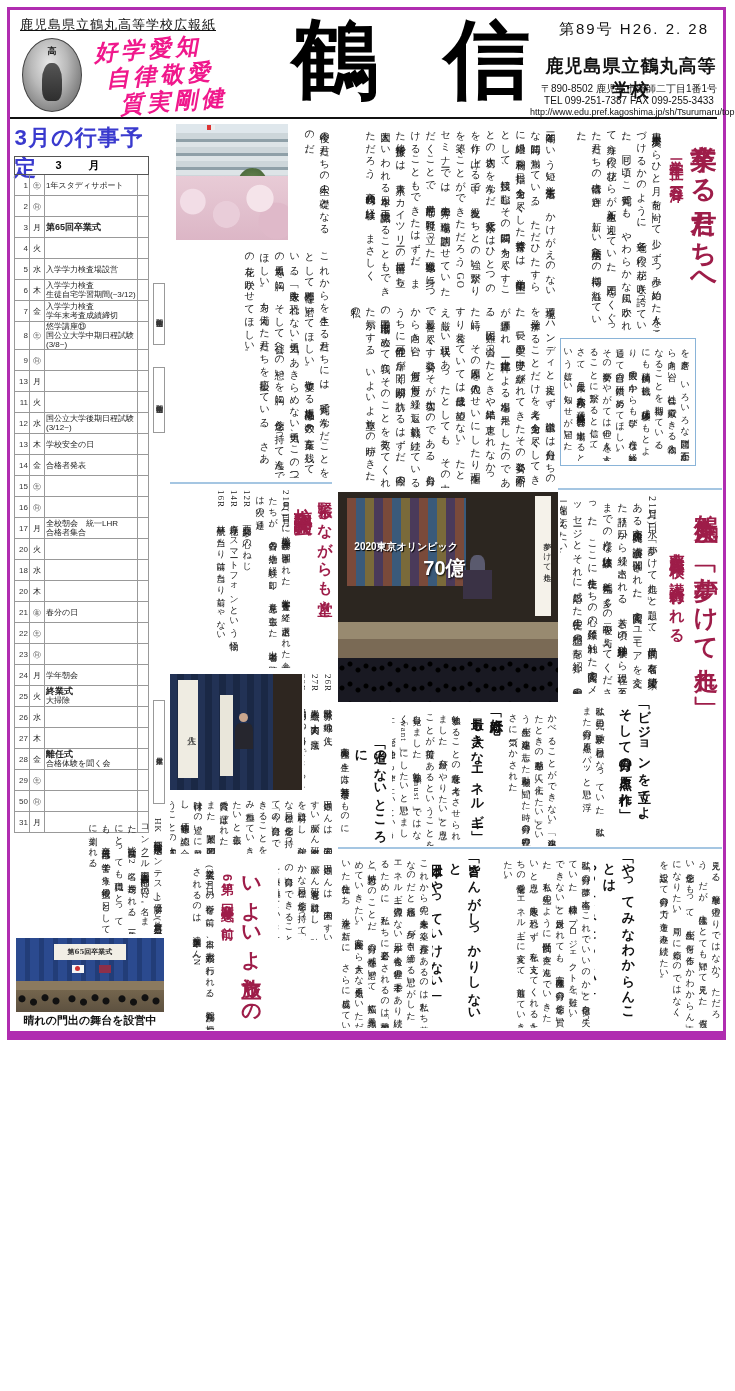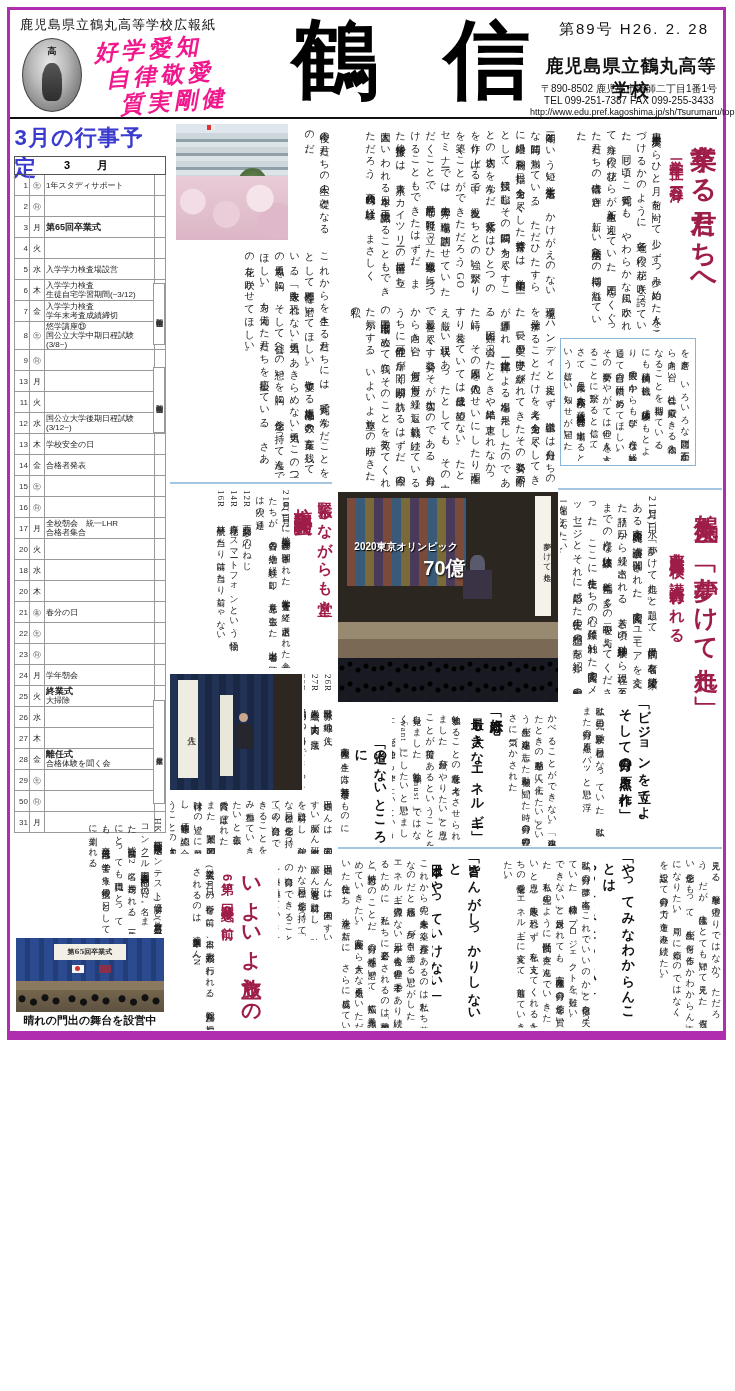--- a/index.html
+++ b/index.html
@@ -3,42 +3,42 @@
 <meta charset="utf-8">
 <style>
   html,body{margin:0;padding:0;background:#ffffff;}
   .canvas{position:relative;width:735px;height:1391px;background:#fff;overflow:hidden;
           font-family:"Liberation Serif","DejaVu Serif",serif;}
   
   .frame{position:absolute;left:7px;top:7px;width:713px;height:1021px;
          border:3px solid #b02db0;border-bottom-width:9px;}
   
   .header{position:absolute;left:10px;top:10px;width:707px;height:107px;border-bottom:2px solid #111;background:#fff;}
-  .pub-label{position:absolute;left:10px;top:6px;font-size:13px;color:#111;font-family:"Liberation Sans",sans-serif;letter-spacing:1px;}
+  .pub-label{position:absolute;left:10px;top:6px;font-size:13px;color:#111;font-family:"Liberation Sans",sans-serif;letter-spacing:1px;text-decoration:underline;}
   .emblem{position:absolute;left:12px;top:28px;width:58px;height:72px;border-radius:50%;
           background:radial-gradient(ellipse at 45% 35%, #e8e8e8 0%, #b9b9b9 40%, #6f6f6f 85%, #4a4a4a 100%);
           border:1px solid #444;}
   .emblem .crest{position:absolute;left:50%;top:6px;transform:translateX(-50%);
           font-size:9px;color:#222;font-weight:bold;font-family:"Liberation Sans",sans-serif;}
   .emblem .wing{position:absolute;left:50%;top:24px;transform:translateX(-50%);width:20px;height:38px;
           background:linear-gradient(#555,#2e2e2e);border-radius:45% 45% 30% 30%;}
   .motto{position:absolute;color:#f0188c;font-weight:bold;font-style:italic;font-size:23px;letter-spacing:4px;
          font-family:"Liberation Serif",serif;transform:rotate(-4deg);white-space:nowrap;}
   .paper-title{position:absolute;left:248px;top:0;width:290px;text-align:right;
          font-size:86px;font-weight:bold;color:#000;letter-spacing:18px;line-height:98px;
          font-family:"DejaVu Serif",serif;}
   .hd-issue{position:absolute;left:538px;top:10px;width:172px;text-align:center;font-size:15px;color:#111;letter-spacing:2px;font-family:"Liberation Sans",sans-serif;}
   .hd-school{position:absolute;left:528px;top:44px;width:186px;text-align:center;font-size:18px;font-weight:bold;color:#111;letter-spacing:1px;font-family:"Liberation Sans",sans-serif;}
   .hd-addr{position:absolute;left:524px;top:72px;width:190px;text-align:center;font-size:10px;color:#111;font-family:"Liberation Sans",sans-serif;}
   .hd-tel{position:absolute;left:524px;top:85px;width:190px;text-align:center;font-size:10px;color:#111;font-family:"Liberation Sans",sans-serif;}
   .hd-url{position:absolute;left:520px;top:97px;width:196px;text-align:center;font-size:9px;color:#111;font-family:"Liberation Sans",sans-serif;text-decoration:none;}
   
   .cal-title{position:absolute;left:14px;top:123px;width:152px;font-size:22px;font-weight:bold;color:#3a3ace;
              font-family:Liberation Mono, monospace;letter-spacing:1px;}
-  .cal{position:absolute;left:14px;top:156px;width:152px;border-collapse:collapse;
+  .cal{position:absolute;left:14px;top:156px;width:135px;border-collapse:collapse;
        font-family:"Liberation Sans",sans-serif;}
   .cal th{border:1px solid #555;font-size:11px;font-weight:bold;height:15px;letter-spacing:8px;}
   .cal td{border:1px solid #999;font-size:8px;color:#222;height:20px;padding:0 1px;vertical-align:middle;line-height:9px;white-space:pre-line;}
   .cal td.d{width:12px;text-align:right;color:#333;}
   .cal td.w{width:12px;text-align:center;}
   .cal td.s{width:8px;}
   .cal b{font-size:9px;}
   .side-note{position:absolute;writing-mode:vertical-rl;font-size:7px;line-height:10px;
              border:1px solid #999;background:#fff;color:#333;padding:1px 0;text-align:center;
              font-family:"Liberation Sans",sans-serif;}

